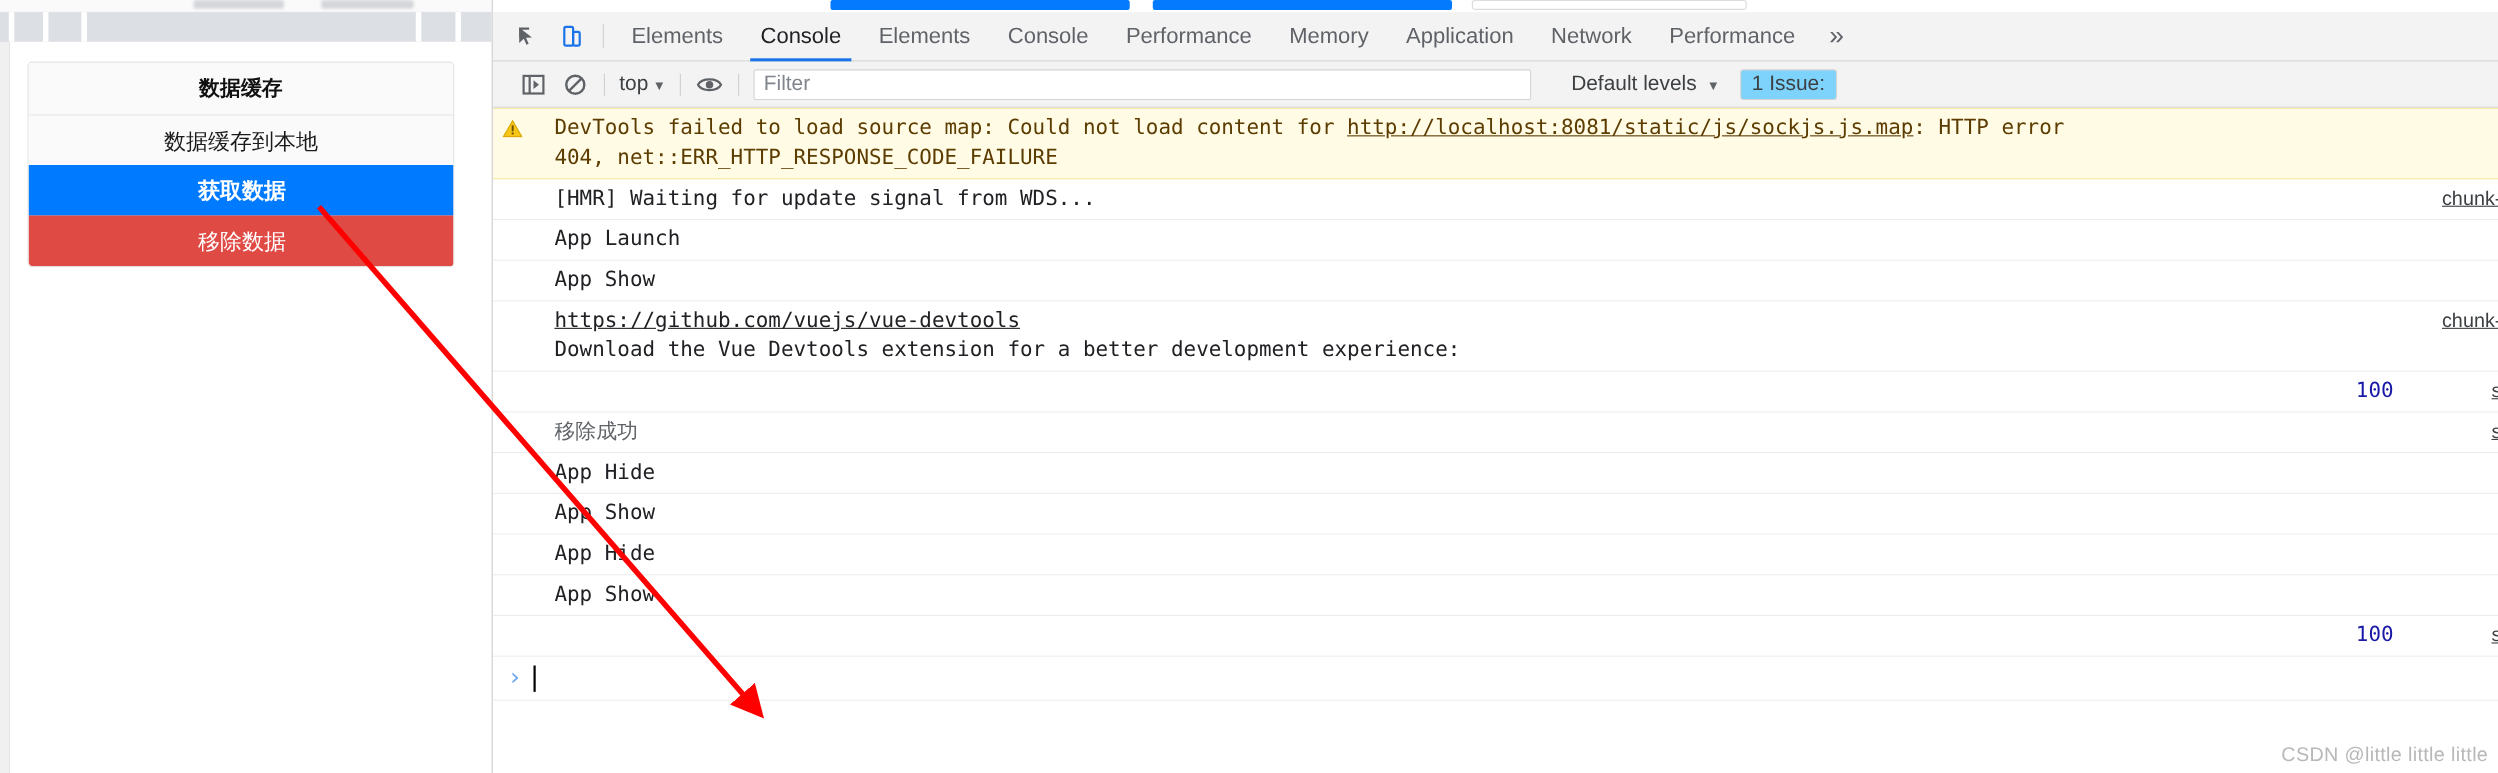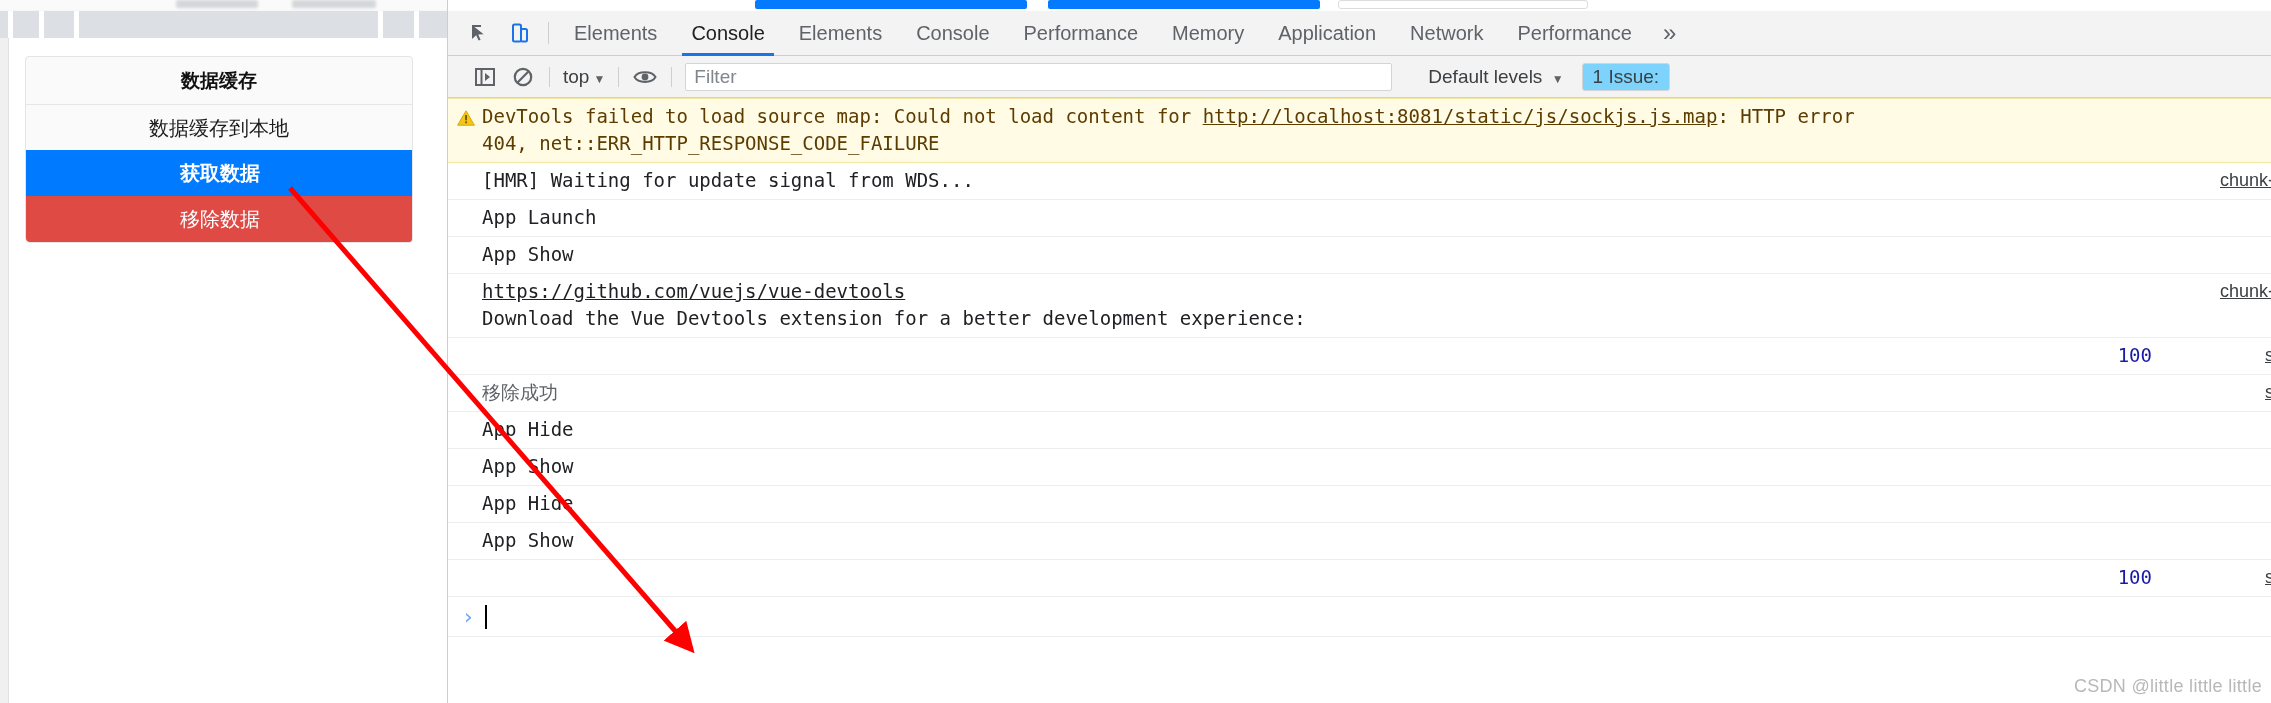--- a/index.html
+++ b/index.html
@@ -132,21 +132,21 @@
   .dt-console {
     position:absolute; left:0; top:98px; width:1824px; height:605px;
     background:#ffffff; overflow:hidden;
     font-family:"DejaVu Sans Mono","Liberation Mono", monospace;
   }
   .c-row {
     position:relative; border-bottom:1px solid #ededed;
     padding:4px 0 5px 0; min-height:28px;
     font-size:19px; line-height:27px; color:#202124;
   }
-  .c-row .c-text { display:block; padding-left:34px; padding-right:120px; white-space:pre-wrap; }
+  .c-row .c-text { display:block; padding-left:34px; padding-right:96px; white-space:pre-wrap;margin-left:22px; }
   .c-row.warn { background:#fffbe5; border-bottom:1px solid #f5e7a0; border-top:1px solid #f5e7a0; color:#5c3c00; }
   .c-row.warn .c-text { padding-left:34px; }
   .warn-badge {
     position:absolute; left:9px; top:7px; width:18px; height:16px;
   }
   .c-src {
     position:absolute; right:-2px; top:4px;
     font-size:18px; color:#3c4043; text-decoration:underline; cursor:pointer;
     white-space:nowrap;
     font-family:"Liberation Sans", sans-serif;

